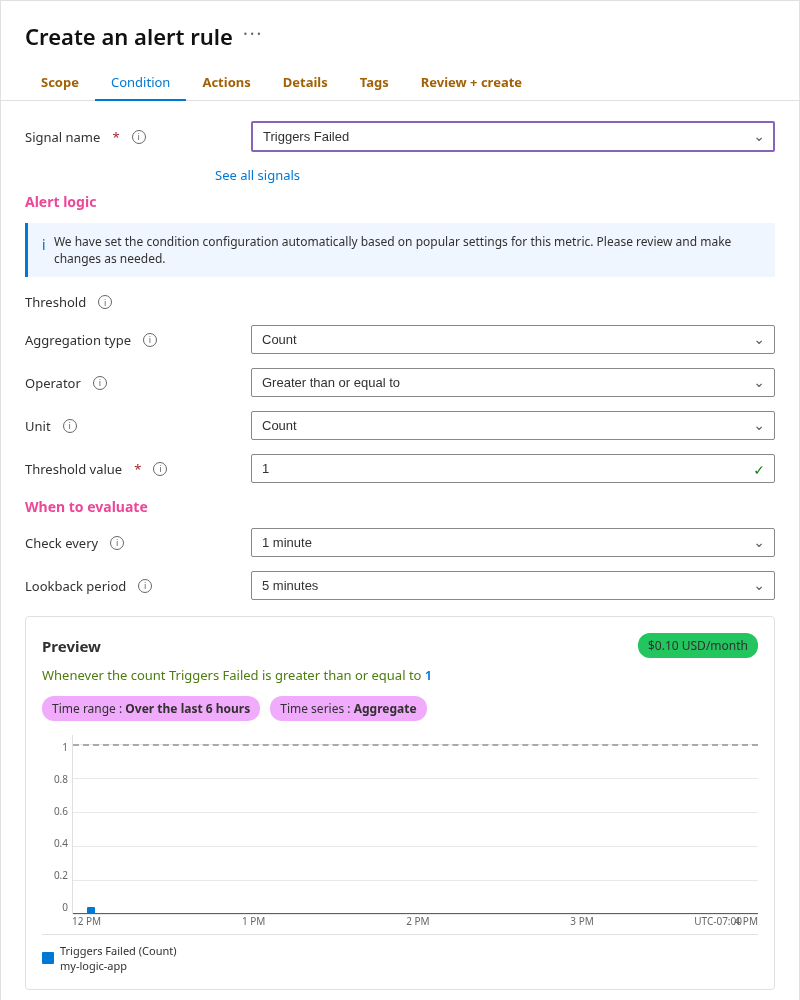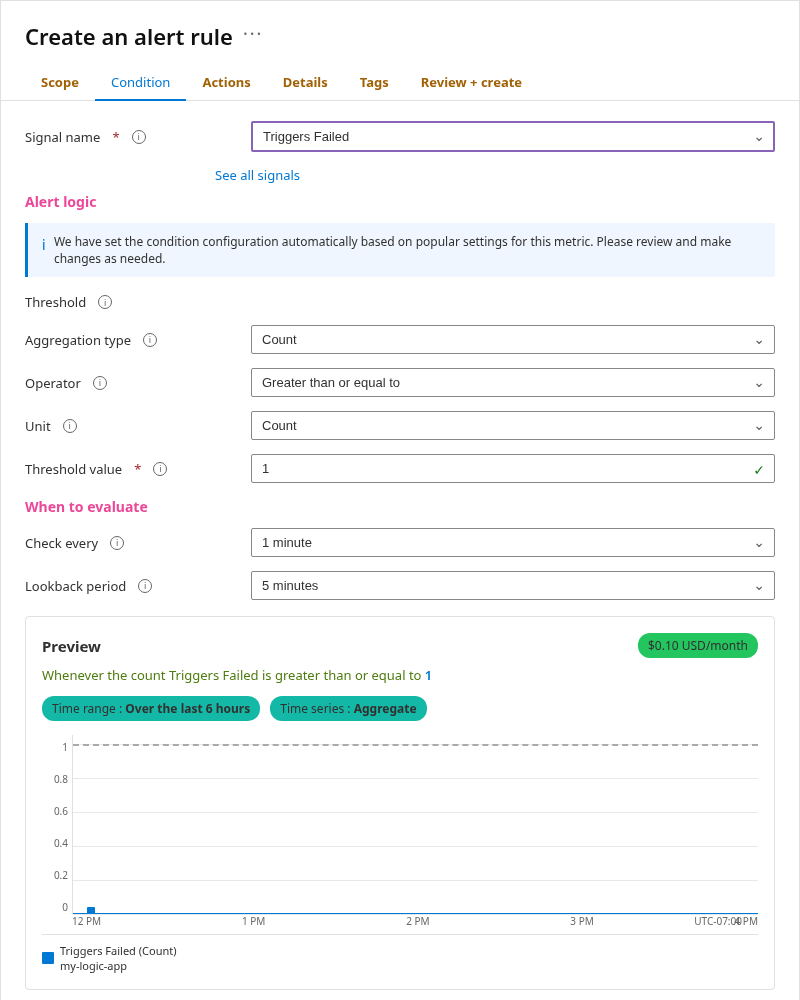--- a/index.html
+++ b/index.html
@@ -233,21 +233,21 @@
     }
     .preview-description span {
       color: #4d7c0f;
     }
     .tag-pills {
       display: flex;
       gap: 10px;
       margin-bottom: 14px;
     }
     .tag-pill {
-      background: #14b8a6;
+      background: #f0abfc;
       color: #323130;
       font-size: 12px;
       padding: 4px 10px;
       border-radius: 12px;
     }
     .tag-pill strong { font-weight: 700; }
     .chart-area {
       position: relative;
       height: 200px;
       border-bottom: 1px solid #e0e0e0;

